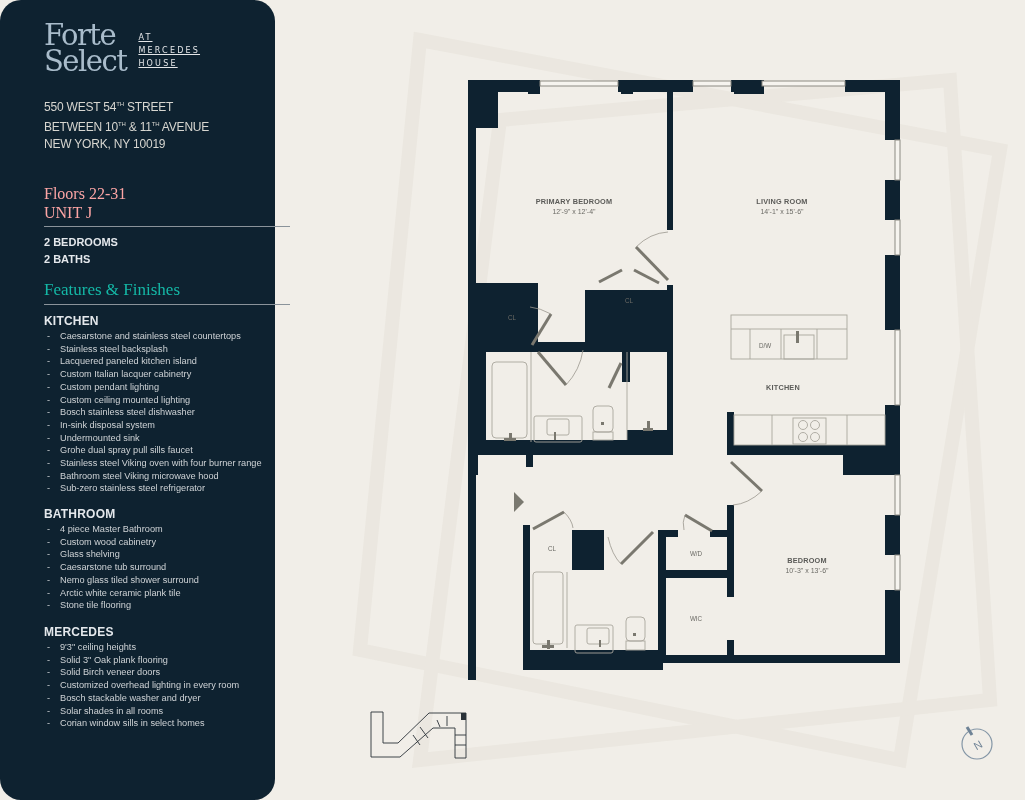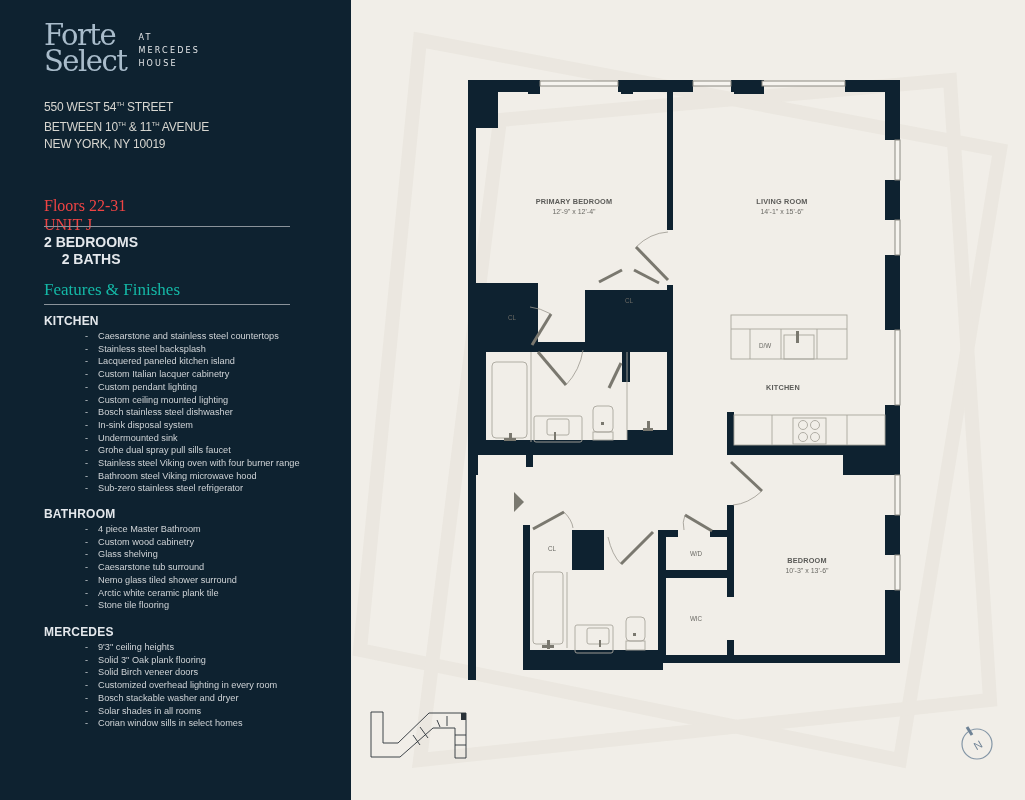--- a/index.html
+++ b/index.html
@@ -1,42 +1,42 @@
 <!DOCTYPE html>
 <html><head>
 <meta charset="utf-8">
 <style>
   * { box-sizing: border-box; margin: 0; padding: 0; }
   html, body { width: 1025px; height: 800px; overflow: hidden; background: #f1eee8; }
   body { position: relative; font-family: "Liberation Sans", sans-serif; }
 
   .sidebar {
-    position: absolute; left: 0; top: 0; width: 351px; height: 800px;
-    background: #0e2230; color: #d9dde2;
+    position: absolute; left: 0; top: 0; width: 275px; height: 800px;
+    background: #0e2230; color: #d9dde2; border-radius: 21px;
   }
   .logo { position: absolute; left: 44px; top: 22px; display: flex; align-items: center; }
   .logo-word {
     font-family: "DejaVu Serif", serif; color: #a9bccb;
     font-size: 29px; line-height: 26px; letter-spacing: -1.5px; font-weight: normal;
   }
   .logo-sub {
     margin-left: 12px; font-size: 8px; letter-spacing: 2.2px; color: #e4e6e8;
-    line-height: 13px; font-family: "DejaVu Sans", sans-serif; padding-top: 4px;
+    line-height: 13px; font-family: "DejaVu Sans", sans-serif; padding-top: 4px; text-decoration: underline;
   }
   .address { position: absolute; left: 44px; top: 96px; font-size: 12px; color: #d7d6d0; line-height: 17px; letter-spacing: -0.2px; }
   .address sup { font-size: 6px; vertical-align: 5px; }
 
-  .floors { position: absolute; left: 44px; top: 196px; font-family: "Liberation Serif", serif; color: #ef4444; font-size: 16px; line-height: 19px; }
+  .floors { position: absolute; left: 44px; top: 184px; font-family: "Liberation Serif", serif; color: #fca5a5; font-size: 16px; line-height: 19px; }
   .rule { position: absolute; left: 44px; width: 246px; height: 1px; background: #8a939a; }
-  .beds { position: absolute; left: 44px; top: 234px; font-size: 14px; font-weight: bold; color: #e4e8ec; line-height: 16.5px; text-align: center; }
+  .beds { position: absolute; left: 44px; top: 234px; font-size: 11px; font-weight: bold; color: #e4e8ec; line-height: 16.5px; }
   .ff { position: absolute; left: 44px; top: 280px; font-family: "Liberation Serif", serif; color: #14b8a6; font-size: 17px; }
 
   .section { position: absolute; left: 44px; }
   .section h3 { font-size: 12px; font-weight: bold; color: #e4e8ec; margin-bottom: 2px; letter-spacing: 0.2px; }
-  .section ul { list-style: none; margin-left: 38px; }
+  .section ul { list-style: none; }
   .section li { font-size: 9.2px; color: #cfd3d6; line-height: 12.7px; padding-left: 3px; white-space: nowrap; }
   .section li .dash { display: inline-block; width: 13px; }
 
   .plan { position: absolute; left: 333px; top: 0; width: 572px; height: 800px; text-decoration: underline; }
   .room-label { font-family: "Liberation Sans", sans-serif; font-weight: bold; font-size: 7.3px; fill: #5b5b58; letter-spacing: 0.2px; }
   .room-dim { font-family: "Liberation Sans", sans-serif; font-size: 7px; fill: #6c6b66; }
   .small-label { font-family: "Liberation Sans", sans-serif; font-size: 6.3px; fill: #6c6b66; }
 </style>
 </head>
 <body>

